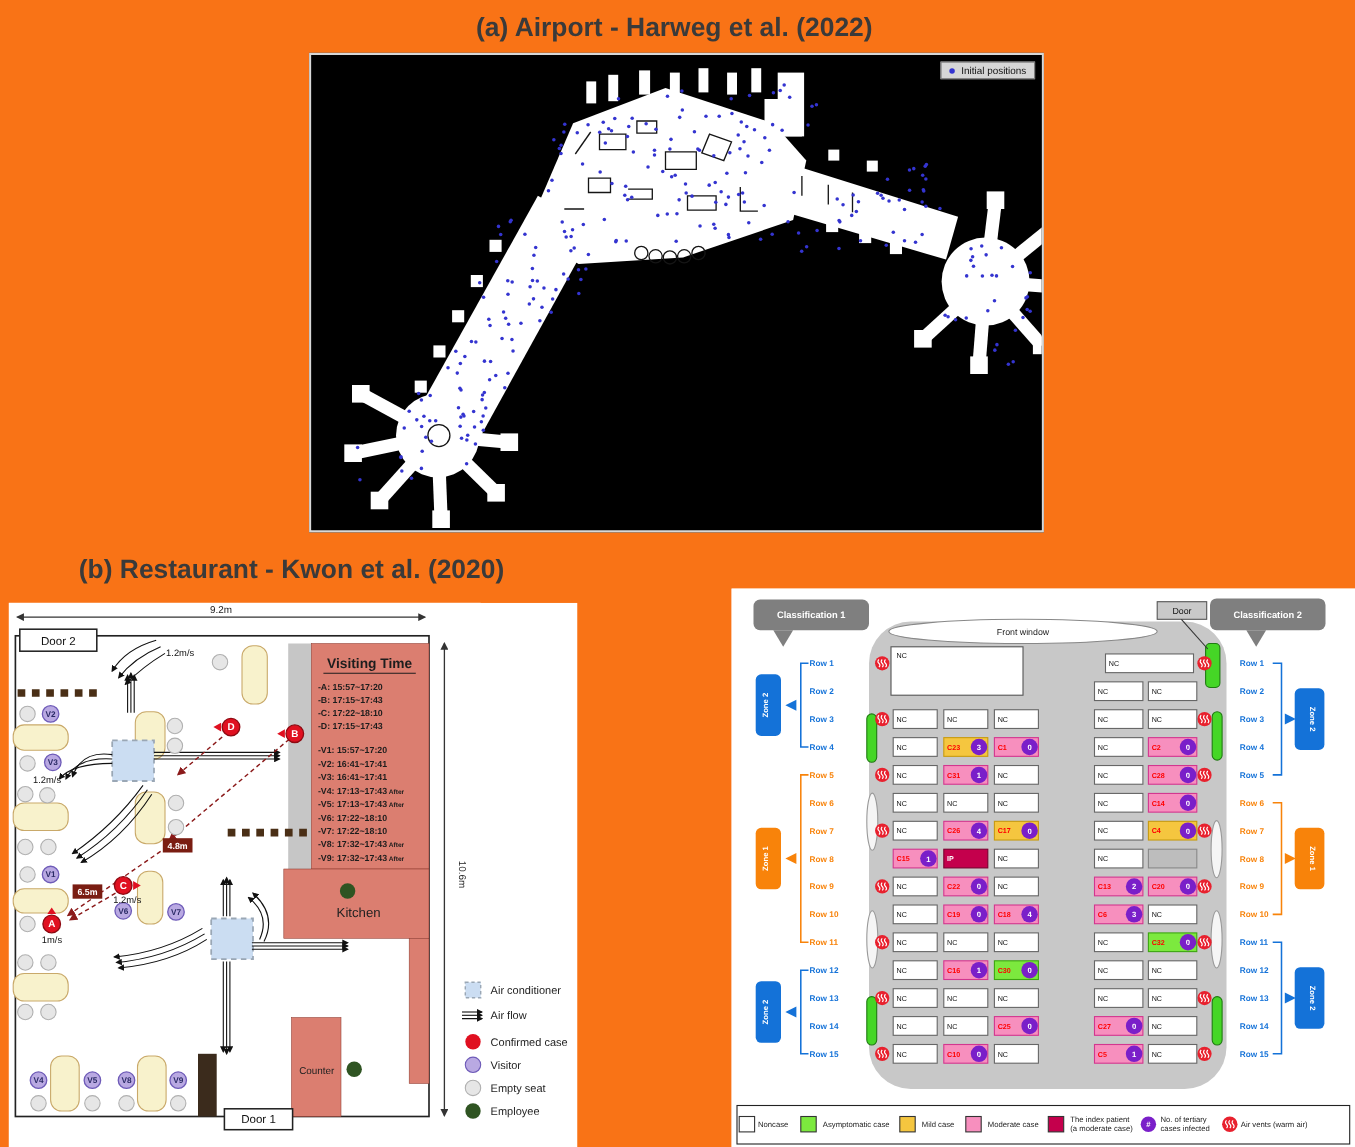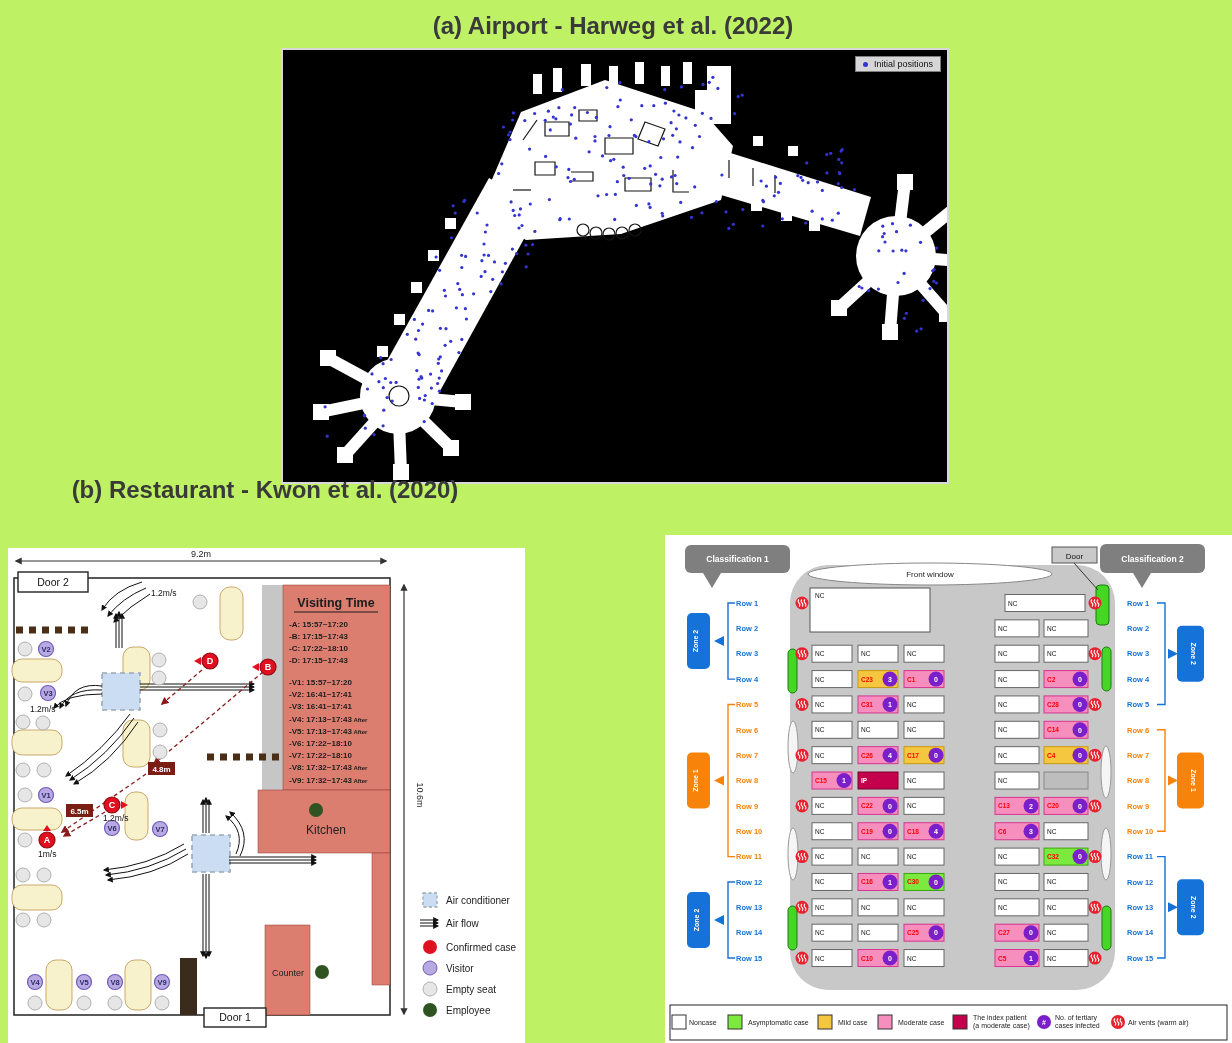--- a/index.html
+++ b/index.html
@@ -1,20 +1,20 @@
 <!DOCTYPE html>
 <html><head>
 <meta charset="utf-8">
 <style>
   html,body{margin:0;padding:0;background:#000;}
-  #canvas{position:relative;width:1232px;height:1043px;background:#bef264;overflow:hidden;
+  #canvas{position:relative;width:1232px;height:1043px;background:#f97316;overflow:hidden;
           font-family:"Liberation Sans",sans-serif;}
   .ptitle{position:absolute;font-weight:bold;font-size:24px;color:#3a3a3a;text-align:center;}
   #title-a{left:280px;top:12px;width:666px;}
-  #title-b{left:0px;top:476px;width:530px;}
+  #title-b{left:0px;top:504px;width:530px;}
   #title-c{left:660px;top:504px;width:572px;}
   #panel-a{position:absolute;left:281px;top:48px;width:664px;height:432px;background:#000;
            border:2px solid #d8d8d8;}
   #panel-a svg{display:block;}
   #airport-legend{position:absolute;top:6px;right:6px;background:#d6d6d6;border:1px solid #7e7e7e;
            font-size:9px;color:#111;padding:2px 7px;display:flex;align-items:center;gap:6px;}
   #airport-legend .legend-dot{width:5px;height:5px;border-radius:50%;display:inline-block;}
   #panel-b{position:absolute;left:8px;top:548px;width:429px;height:495px;background:#fff;}
   #panel-c{position:absolute;left:665px;top:535px;width:567px;height:508px;background:#fff;}
   svg text{font-family:"Liberation Sans",sans-serif;}

